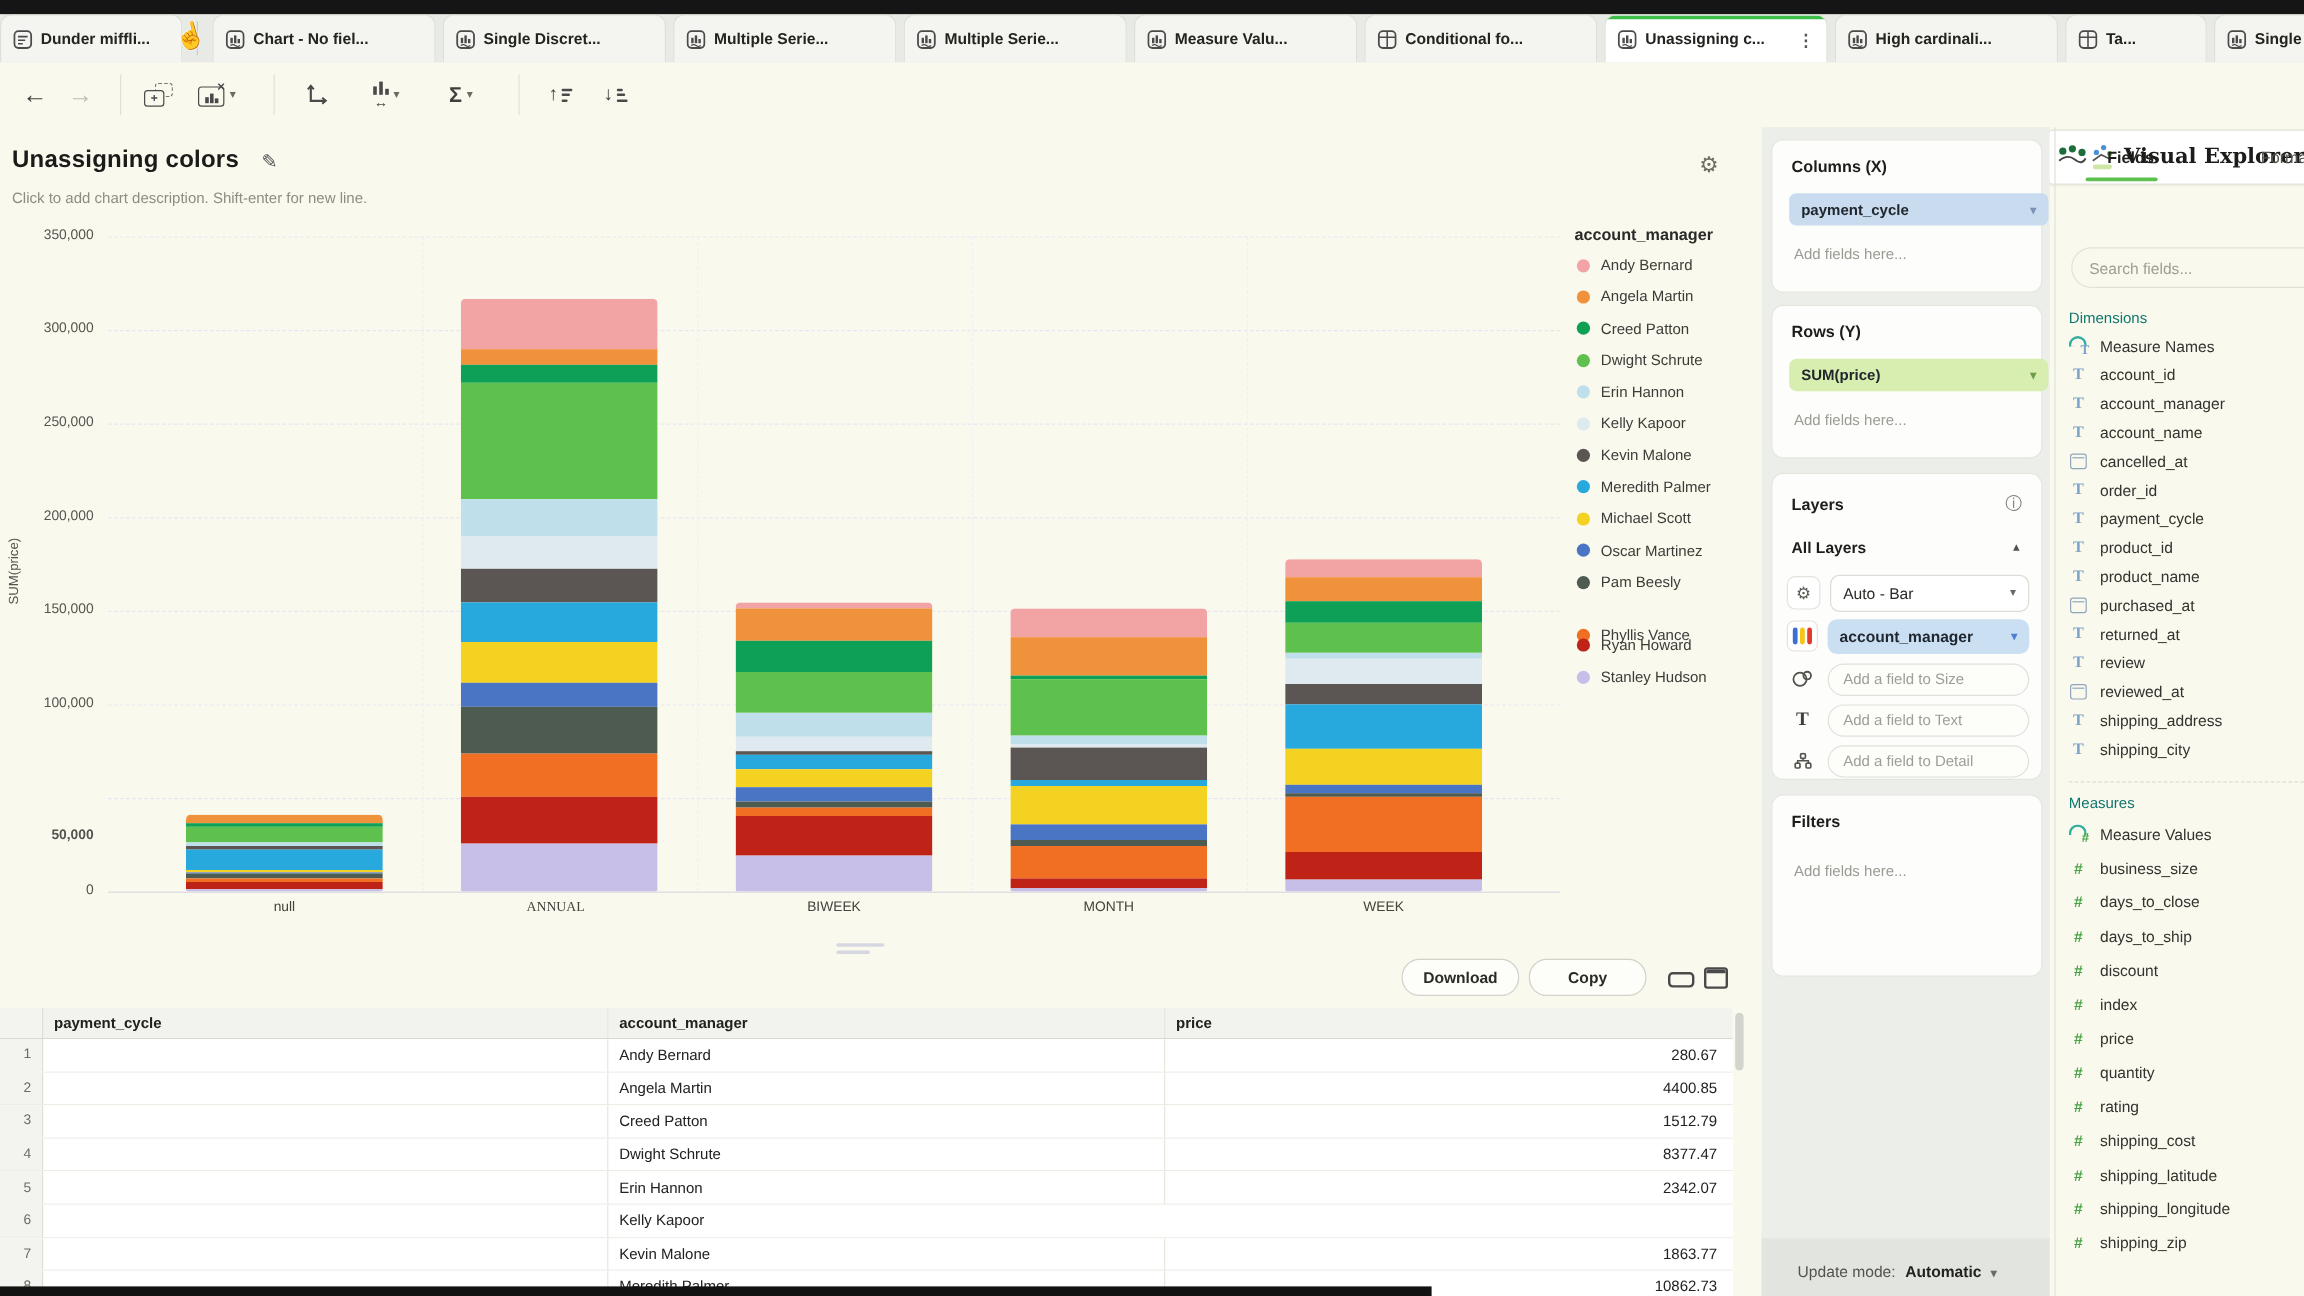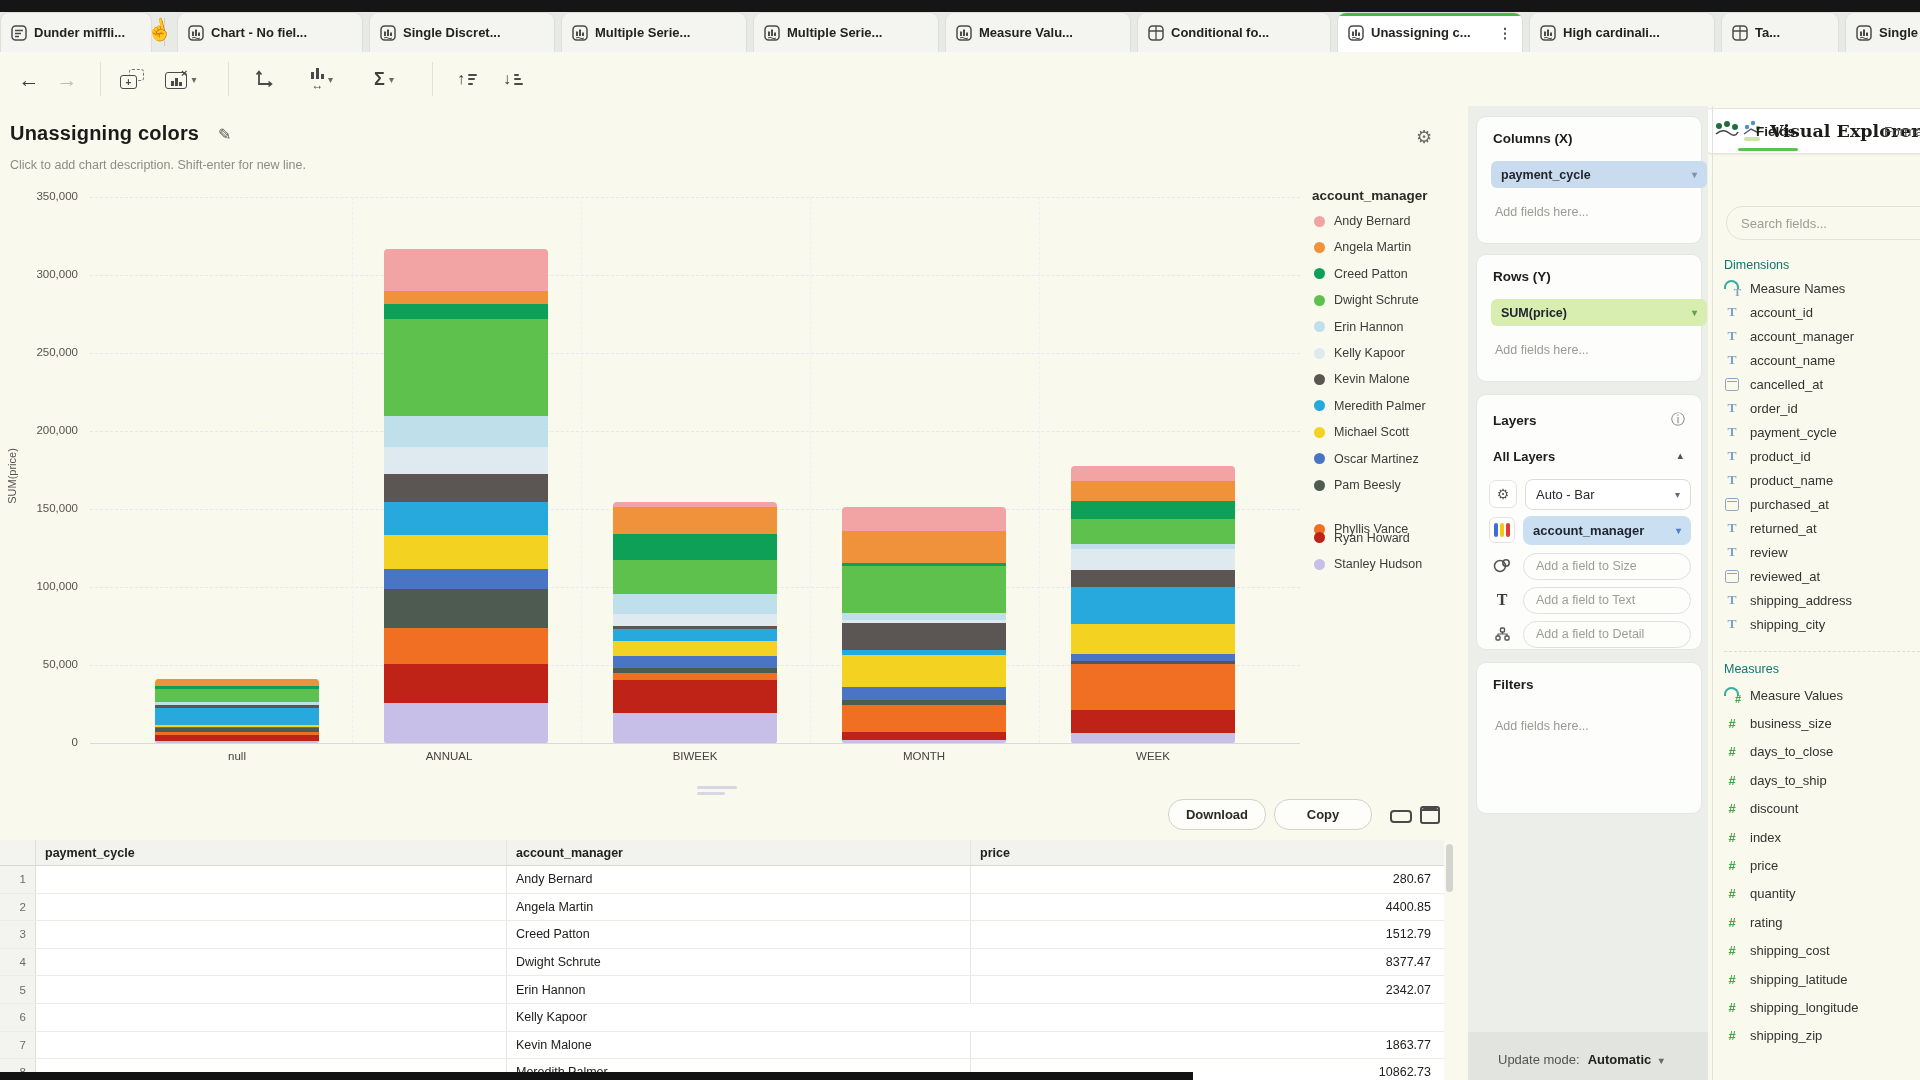--- a/index.html
+++ b/index.html
@@ -708,21 +708,21 @@
         <div class="fitem" style="top: 921.8px;">
           <span class="fi fi-num">#</span>
           <span class="flabel">shipping_zip</span>
         </div>
       </div>
   </div>
 
 <div class="gridline zero" style="top: 743px;"></div>
     <div class="ytick" style="top: 736px;">0</div>
     <div class="gridline" style="top: 665px;"></div>
-    <div class="ytick" style="top: 658px;">50,000</div>
+    <div class="ytick" style="top: 690px; font-weight: bold;">50,000</div>
     <div class="gridline" style="top: 587px;"></div>
     <div class="ytick" style="top: 580px;">100,000</div>
     <div class="gridline" style="top: 509px;"></div>
     <div class="ytick" style="top: 502px;">150,000</div>
     <div class="gridline" style="top: 431px;"></div>
     <div class="ytick" style="top: 424px;">200,000</div>
     <div class="gridline" style="top: 353px;"></div>
     <div class="ytick" style="top: 346px;">250,000</div>
     <div class="gridline" style="top: 275px;"></div>
     <div class="ytick" style="top: 268px;">300,000</div>
@@ -758,21 +758,21 @@
       <div class="seg" style="height: 26.832px; background: rgb(222, 234, 240);"></div>
       <div class="seg" style="height: 27.768px; background: rgb(91, 85, 83);"></div>
       <div class="seg" style="height: 32.76px; background: rgb(39, 169, 222);"></div>
       <div class="seg" style="height: 34.788px; background: rgb(244, 210, 33);"></div>
       <div class="seg" style="height: 19.812px; background: rgb(74, 116, 196);"></div>
       <div class="seg" style="height: 38.688px; background: rgb(78, 91, 81);"></div>
       <div class="seg" style="height: 35.724px; background: rgb(240, 111, 34);"></div>
       <div class="seg" style="height: 39.624px; background: rgb(191, 35, 24);"></div>
       <div class="seg" style="height: 39.624px; background: rgb(199, 191, 232);"></div>
     </div>
-    <div class="xtick" style="left: 379px;">ANNUAL</div>
+    <div class="xtick" style="left: 393px; font-family: Liberation Serif, serif;">ANNUAL</div>
     <div class="bar" style="left: 613px; top: 501.98px; height: 241.02px;">
       <div class="seg" style="height: 4.992px; background: rgb(242, 163, 163);"></div>
       <div class="seg" style="height: 26.832px; background: rgb(240, 145, 59);"></div>
       <div class="seg" style="height: 25.74px; background: rgb(15, 160, 88);"></div>
       <div class="seg" style="height: 34.788px; background: rgb(95, 193, 77);"></div>
       <div class="seg" style="height: 19.812px; background: rgb(191, 224, 235);"></div>
       <div class="seg" style="height: 11.856px; background: rgb(222, 234, 240);"></div>
       <div class="seg" style="height: 3.12px; background: rgb(91, 85, 83);"></div>
       <div class="seg" style="height: 11.856px; background: rgb(39, 169, 222);"></div>
       <div class="seg" style="height: 14.82px; background: rgb(244, 210, 33);"></div>

